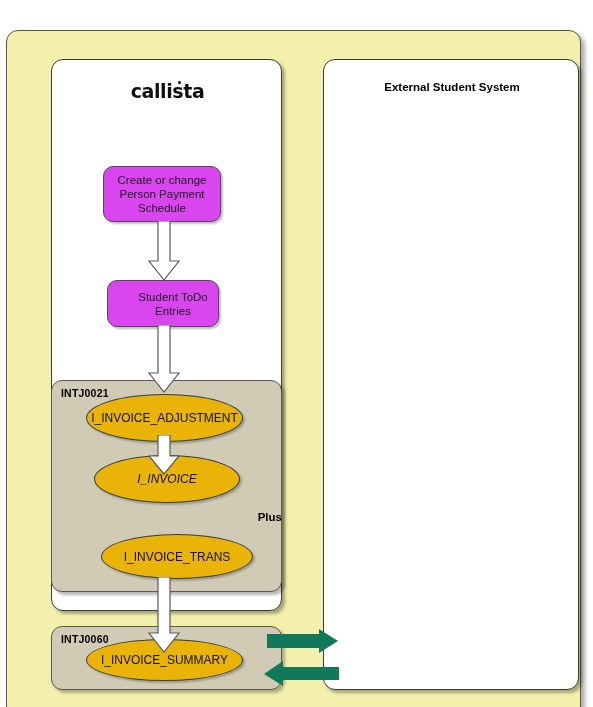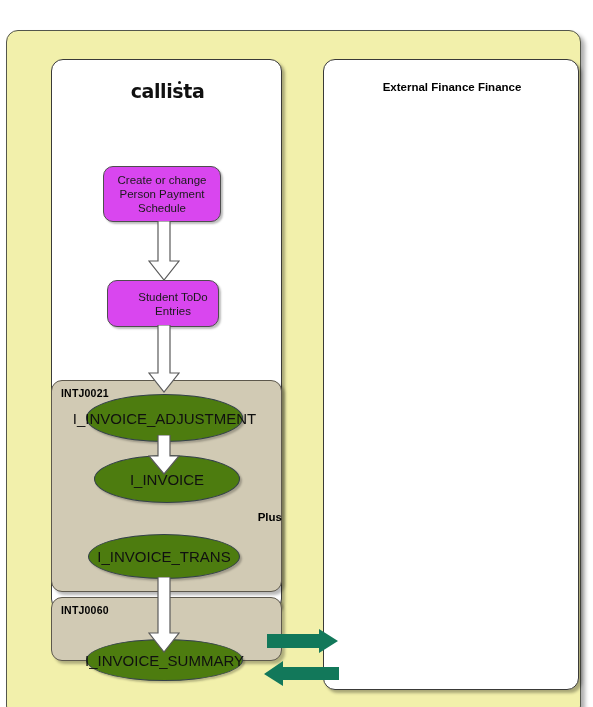--- a/index.html
+++ b/index.html
@@ -97,21 +97,21 @@
     padding-left: 19px;
   }
   #group-intj0021 {
     left: 44px;
     top: 349px;
     width: 231px;
     height: 212px;
   }
   #group-intj0060 {
     left: 44px;
-    top: 566px;
+    top: 595px;
     width: 231px;
     height: 64px;
   }
   .group-label {
     position: absolute;
     left: 9px;
     top: 6px;
     font-size: 10.5px;
     font-weight: 700;
     color: #000000;
@@ -144,46 +144,47 @@
     left: 100px;
     top: 249px;
     width: 112px;
     height: 47px;
     padding-left: 20px;
   }
 
   
   .ellipse {
     position: absolute;
-    background: #4d7c0f;
+    background: #eab308;
     border: 1.1px solid #33404a;
     border-radius: 50%;
     box-sizing: border-box;
     display: flex;
     align-items: center;
     justify-content: center;
-    font-size: 15px;
+    font-size: 12px;
     color: #101010;
     white-space: nowrap;
     box-shadow: 2px 2px 2px rgba(0,0,0,0.24);
   }
   #ellipse-adjustment {
     left: 79px;
     top: 363px;
     width: 157px;
     height: 48px;
   }
   #ellipse-invoice {
     left: 87px;
     top: 424px;
     width: 146px;
     height: 48px;
+    font-style: italic;
   }
   #ellipse-invoice-trans {
-    left: 81px;
+    left: 94px;
     top: 503px;
     width: 152px;
     height: 45px;
   }
   #ellipse-invoice-summary {
     left: 79px;
     top: 608px;
     width: 157px;
     height: 42px;
   }
@@ -222,21 +223,21 @@
 <div id="canvas">
 
   <div id="outer-container">
 
     <div id="callista-panel" class="system-panel">
       <div id="callista-logo">callista</div>
       <div id="callista-dot"></div>
     </div>
 
     <div id="external-panel" class="system-panel">
-      <div id="external-title">External Finance Finance</div>
+      <div id="external-title">External Student System</div>
     </div>
 
     <div id="box-create-change" class="process-box">Create or change Person Payment Schedule</div>
 
     <div id="box-student-todo" class="process-box">Student ToDo Entries</div>
 
     <div id="group-intj0021" class="group-panel">
       <div class="group-label">INTJ0021</div>
     </div>
 

